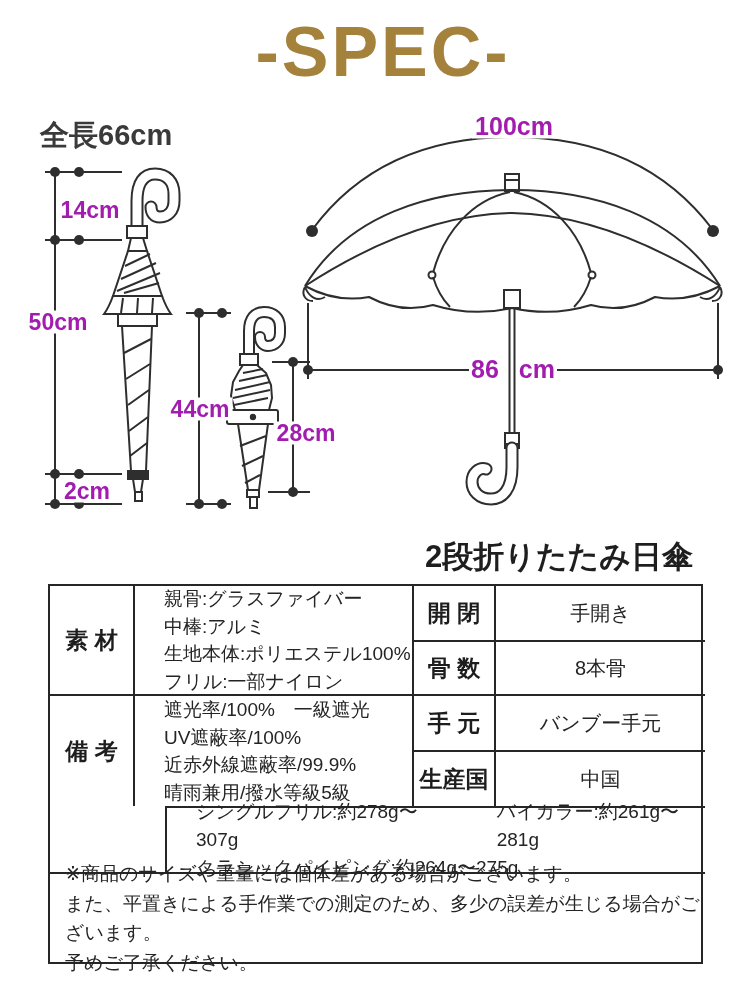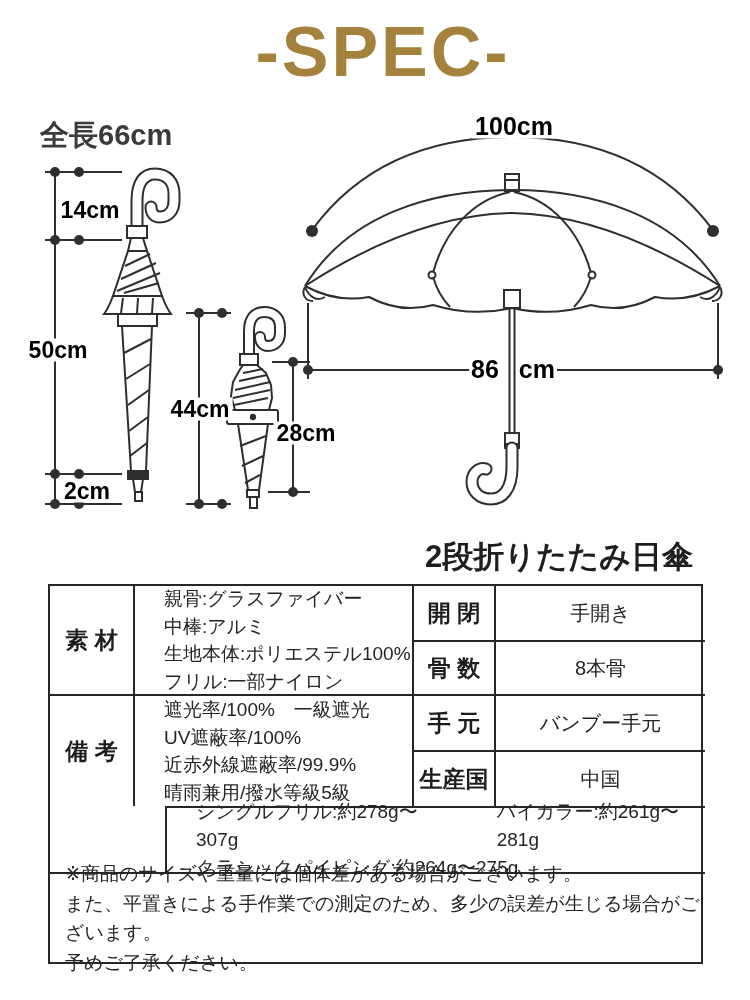--- a/index.html
+++ b/index.html
@@ -8,21 +8,21 @@
     width:750px; height:1000px; position:relative; overflow:hidden;
     font-family:"Liberation Sans","DejaVu Sans",sans-serif;
     color:#242424;
   }
   #stage { position:absolute; inset:0; width:750px; height:1000px; }
   svg.lineart { position:absolute; left:0; top:0; }
 
   .lbl {
     position:absolute; transform:translate(-50%,-50%);
     background:#ffffff; padding:0 3px; white-space:nowrap;
-    font-weight:bold; color:#000000; line-height:1; z-index:5;
+    font-weight:bold; color:#a21caf; line-height:1; z-index:5;
   }
   .lbl.dim { font-size:23px; }
   .lbl.dim-lg { font-size:25px; }
 
   .page-title {
     position:absolute; left:383px; top:52px; transform:translate(-50%,-50%);
     font-size:70px; font-weight:bold; letter-spacing:3px; white-space:nowrap; z-index:5;
   }
   .total-label {
     position:absolute; left:40px; top:116px; font-size:29px; font-weight:bold;
@@ -215,21 +215,21 @@
         <g fill="#2e2e2e" stroke="none">
           <circle cx="308" cy="370" r="5"></circle>
             <circle cx="718" cy="370" r="5"></circle>
         </g>
       </g>
     </g>
   </svg>
 
   <div class="total-label">全長66cm</div>
   <div class="lbl dim" style="left:90px;top:210px;">14cm</div>
-  <div class="lbl dim" style="left:58px;top:350px;">50cm</div>
+  <div class="lbl dim" style="left:58px;top:322px;">50cm</div>
   <div class="lbl dim" style="left:87px;top:491px;">2cm</div>
   <div class="lbl dim" style="left:200px;top:409px;">44cm</div>
   <div class="lbl dim" style="left:306px;top:433px;">28cm</div>
   <div class="lbl dim-lg" style="left:514px;top:126px;font-size:25px;">100cm</div>
   <div class="lbl dim-lg diam-label" style="left:513px;top:369px;">
     <span>86</span>
       <span>cm</span>
   </div>
 
   <div class="product-heading">2段折りたたみ日傘</div>

